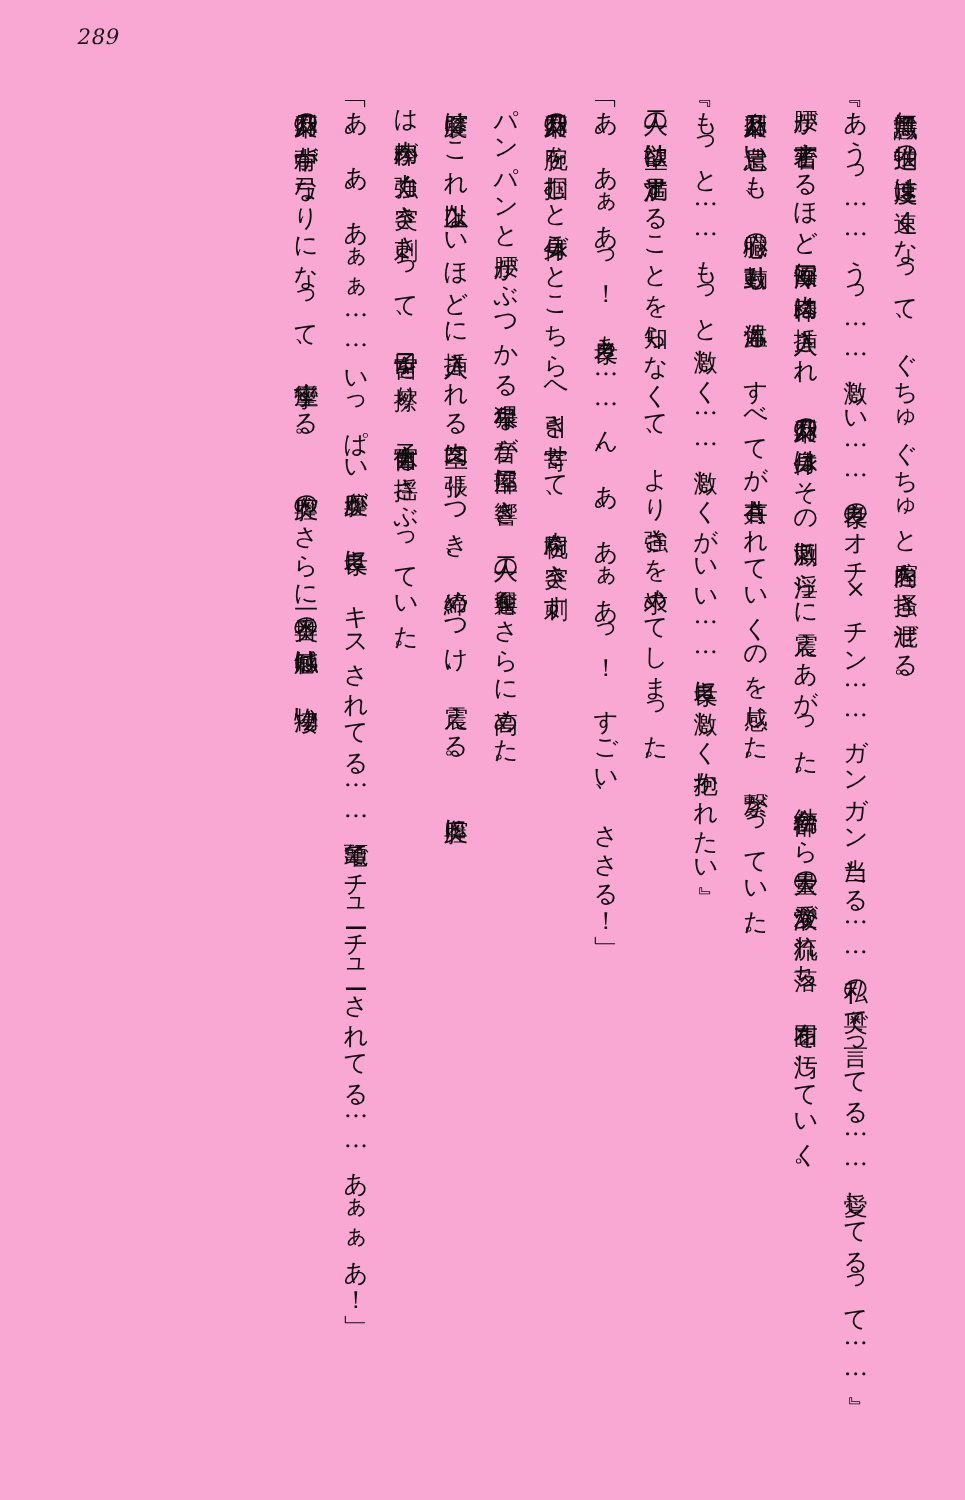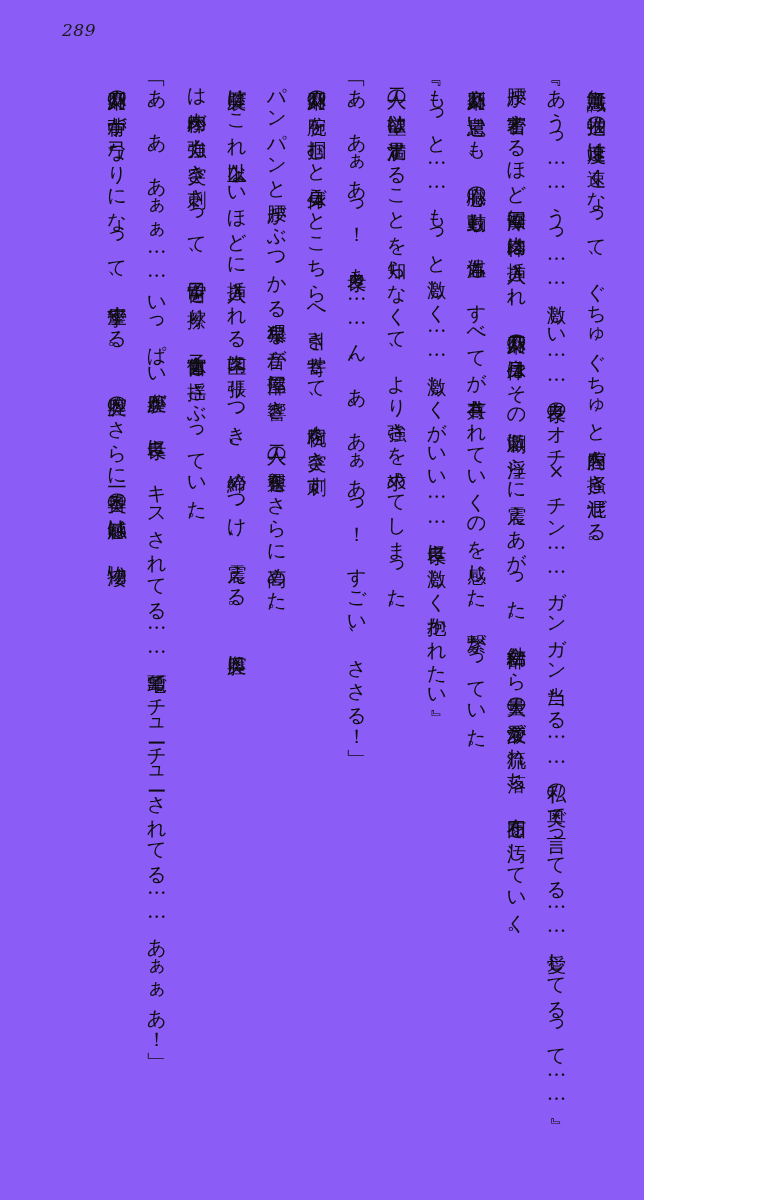--- a/index.html
+++ b/index.html
@@ -9,23 +9,23 @@
   }
   body {
     width: 772px;
     height: 1200px;
     overflow: hidden;
     font-family: "DejaVu Serif", "Liberation Serif", serif;
     color: #111111;
   }
   .page {
     position: relative;
-    width: 644px;
+    width: 772px;
     height: 1200px;
-    background: #8b5cf6;
+    background: #f9a8d4;
     box-sizing: border-box;
   }
   .page-number {
     position: absolute;
     top: 20px;
     left: 62px;
     font-size: 17px;
     font-style: italic;
     font-family: "DejaVu Serif", "Liberation Serif", serif;
     color: #1a1a1a;

